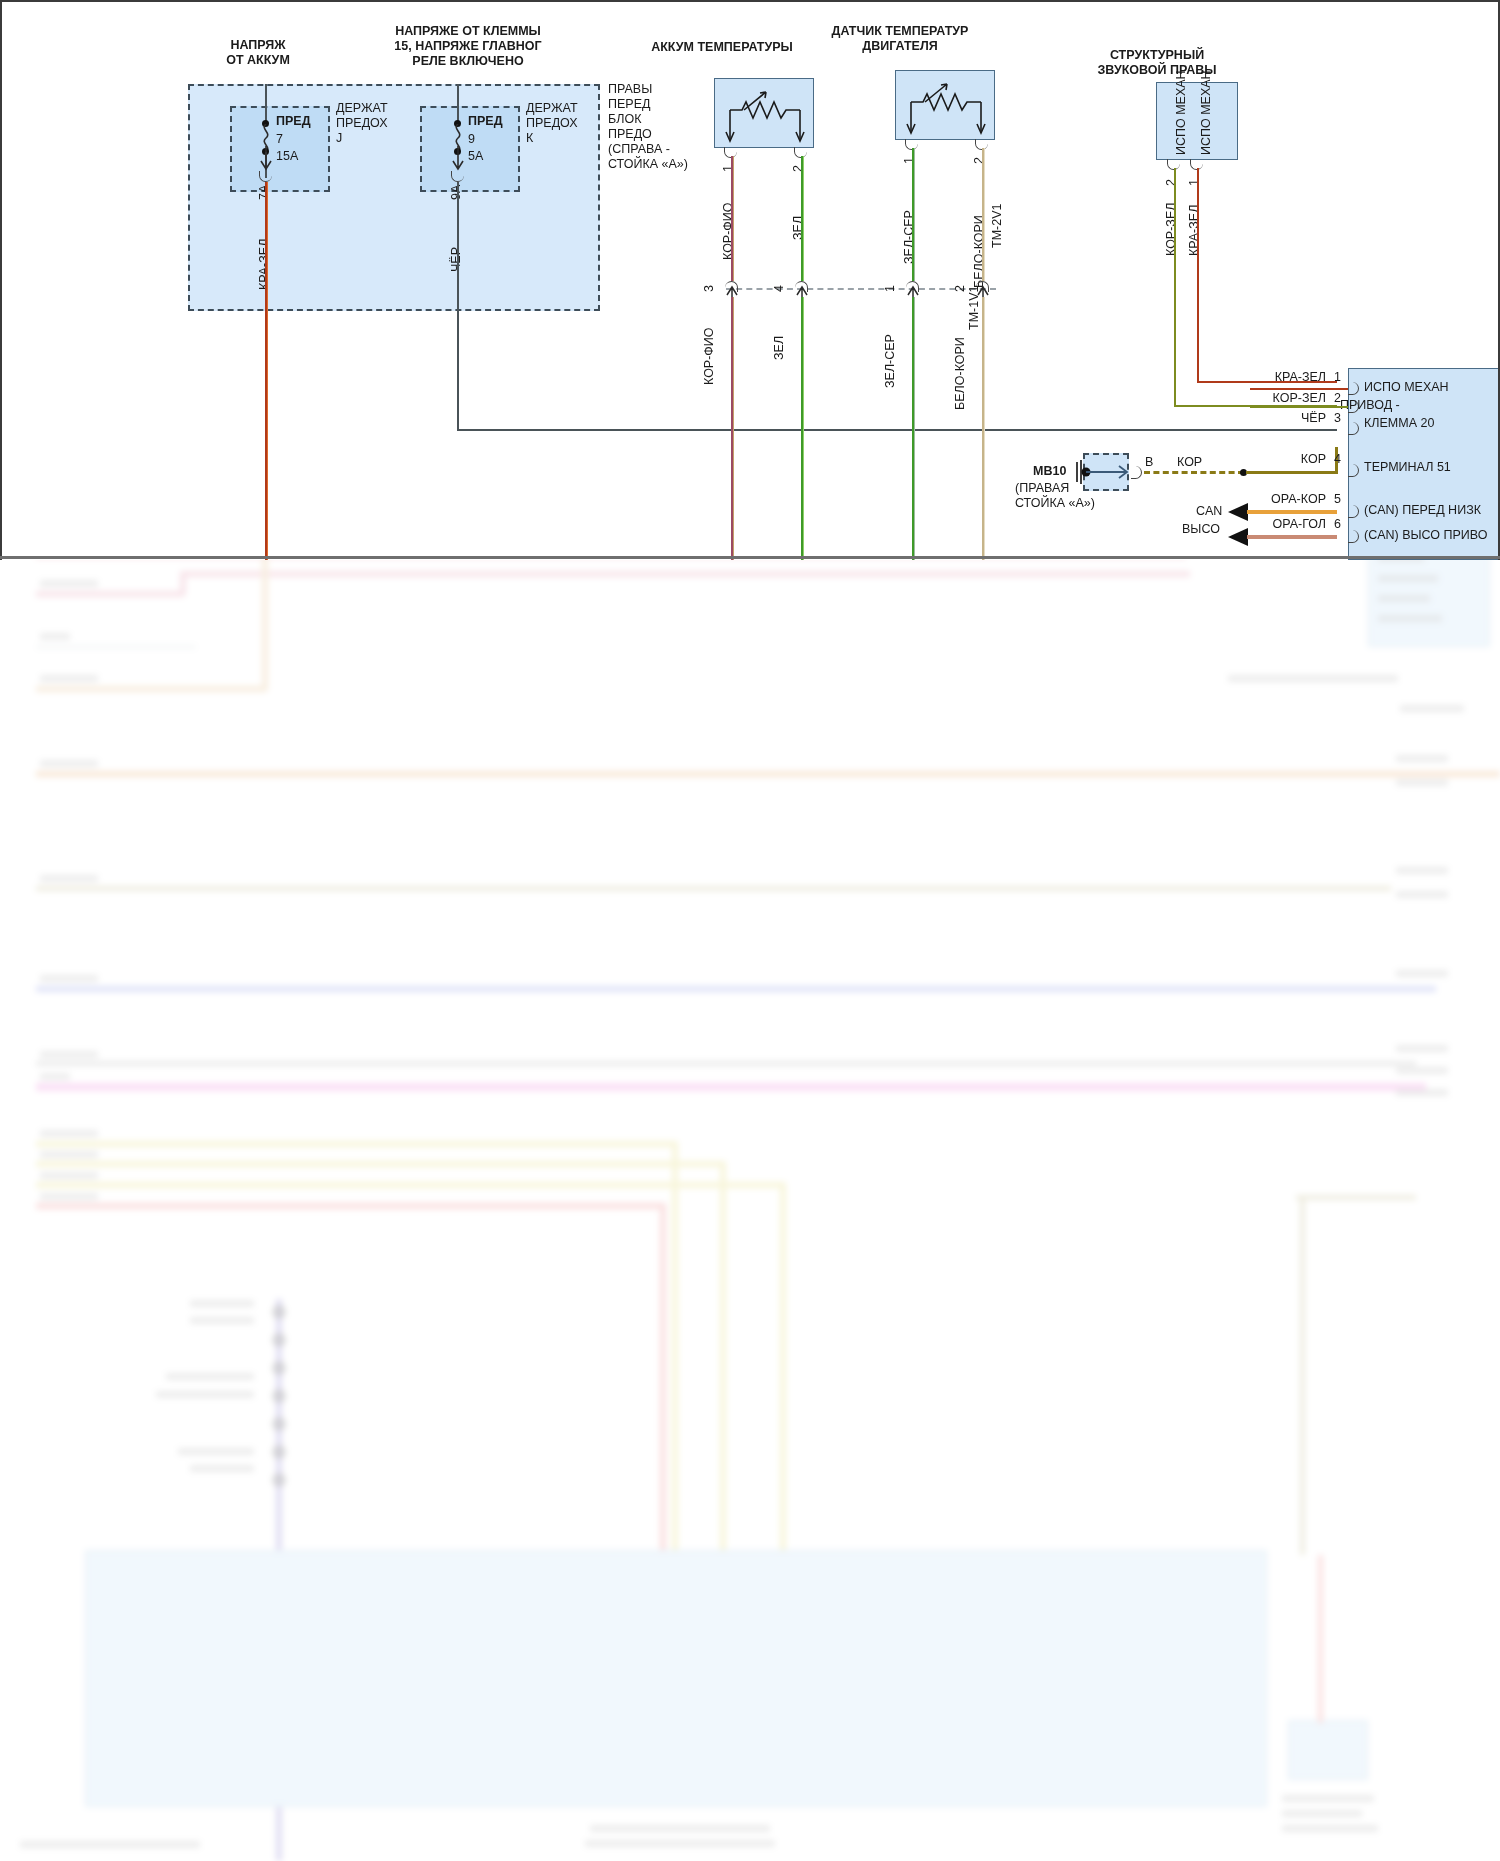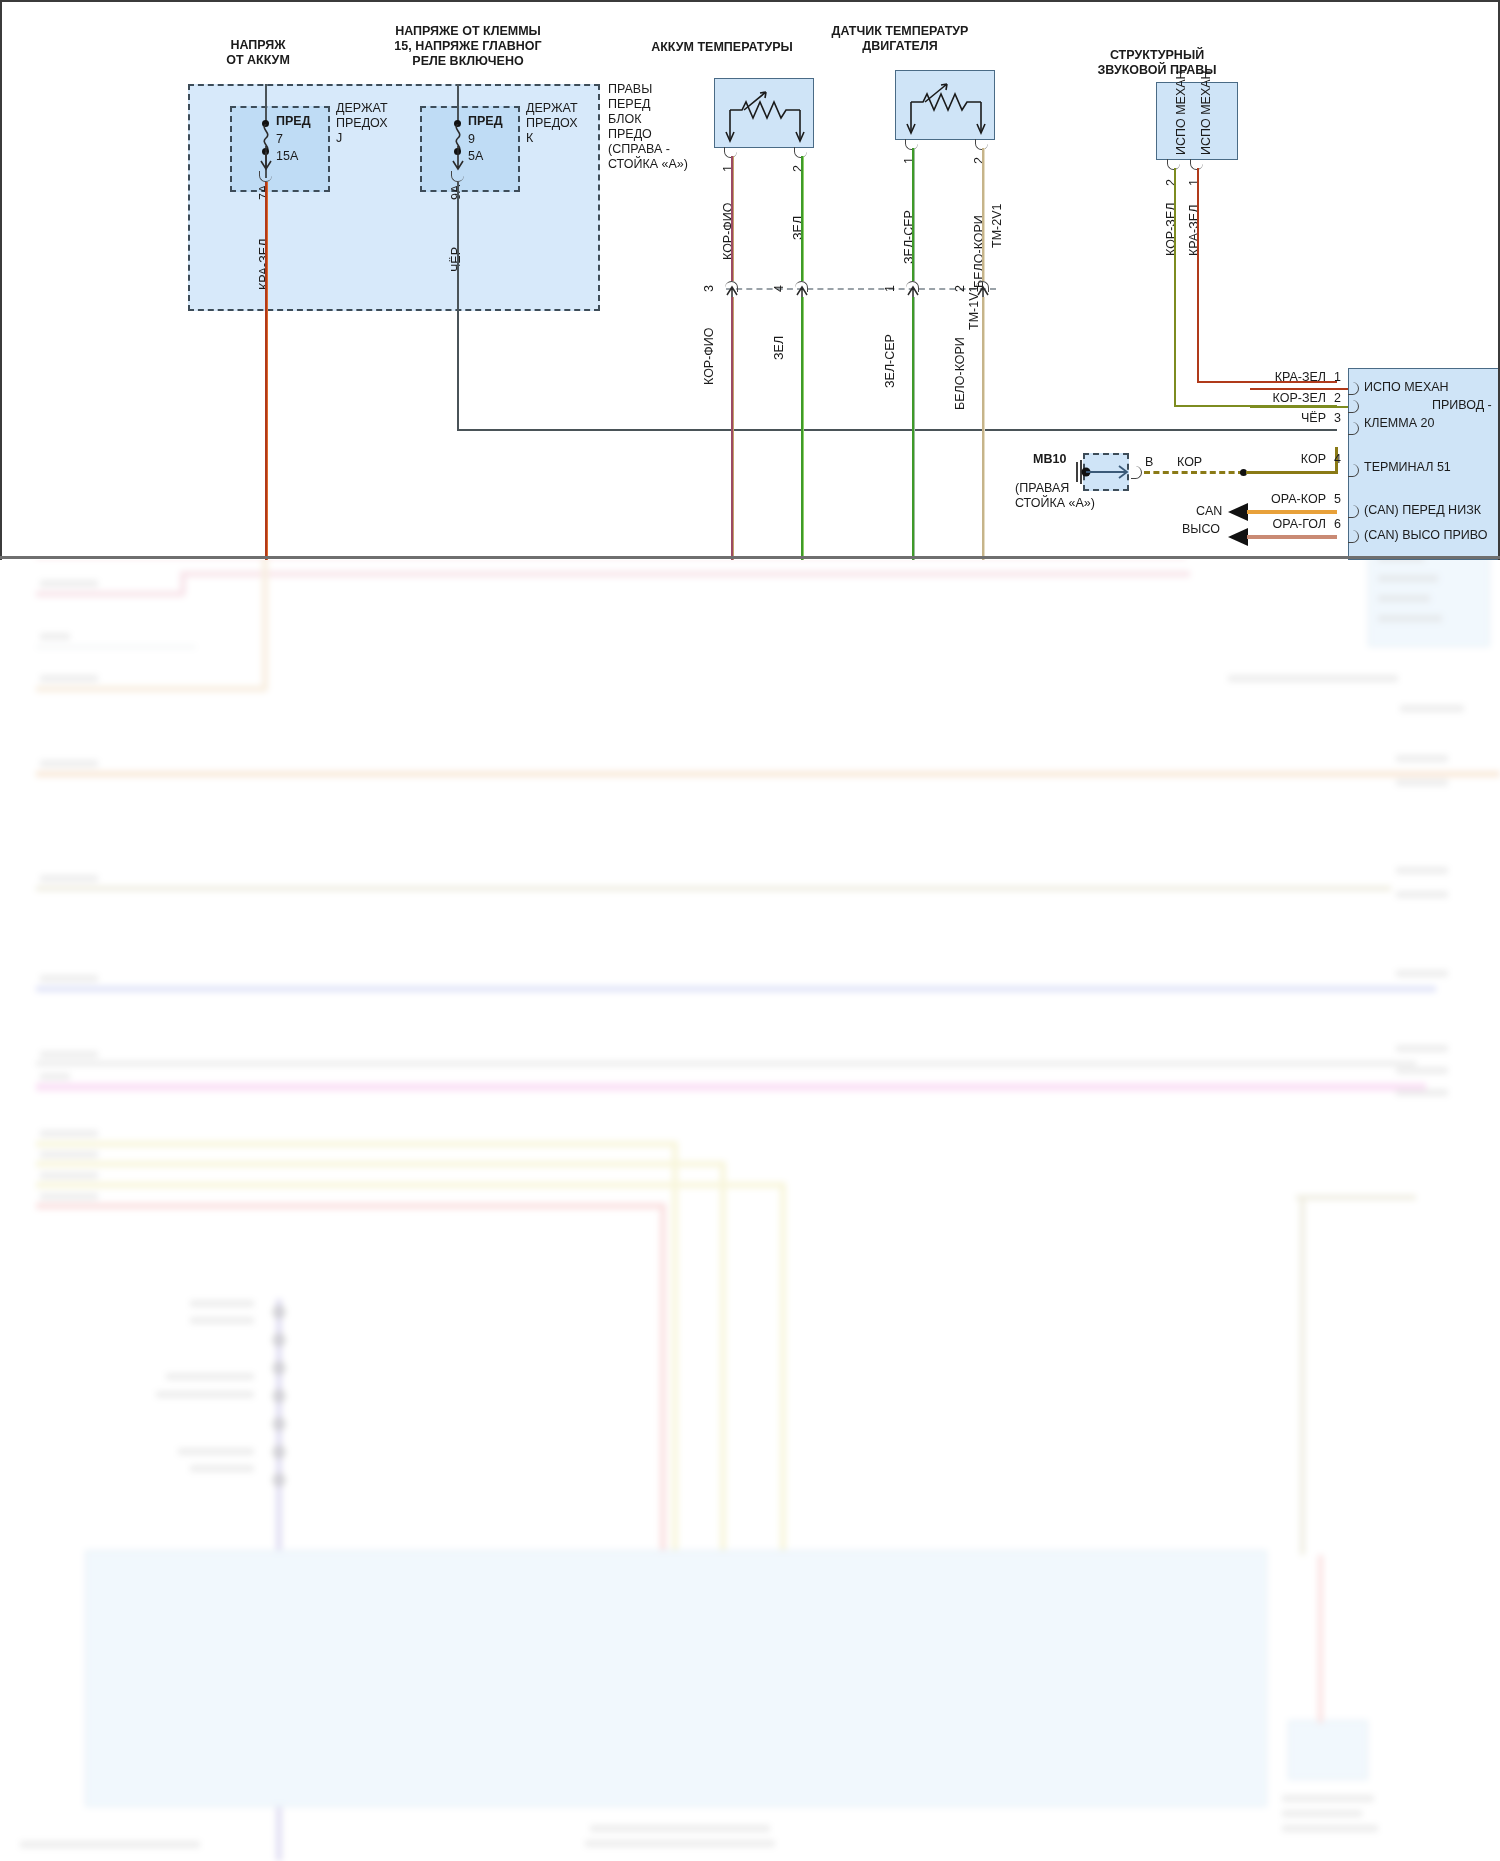--- a/index.html
+++ b/index.html
@@ -283,21 +283,21 @@
     <div class="vlbl" style="left:1188px;top:186px;">1</div>
     <div class="vlbl" style="left:1165px;top:256px;">КОР-ЗЕЛ</div>
     <div class="vlbl" style="left:1188px;top:256px;">КРА-ЗЕЛ</div>
 
     <div class="wv" style="left:1174px;top:168px;height:239px;background:#7d8c20;"></div>
     <div class="wh" style="left:1174px;top:405px;width:163px;background:#7d8c20;"></div>
 
     <div class="wv" style="left:1197px;top:168px;height:215px;background:#b03a1a;"></div>
     <div class="wh" style="left:1197px;top:381px;width:140px;background:#b03a1a;"></div>
 
-    <div class="lbl" style="left:1033px;top:452px;font-weight:bold;">MB10</div>
+    <div class="lbl" style="left:1033px;top:464px;font-weight:bold;">MB10</div>
     <div class="lbl" style="left:1015px;top:481px;width:110px;">(ПРАВАЯ
 СТОЙКА «А»)</div>
     <div class="dbox-inner" style="left:1083px;top:453px;width:46px;height:38px;background:#cfe4f7;"></div>
     <svg style="position:absolute;left:1074px;top:457px;" width="62" height="30" viewBox="0 0 62 30">
       <path d="M3 5 L3 25 M7 3 L7 27" stroke="#2b2b2b" stroke-width="1.8" fill="none"></path>
       <circle cx="12" cy="15" r="4.5" fill="#111"></circle>
       <path d="M12 15 L52 15 M45 9 L53 15 L45 21" stroke="#3b5a78" stroke-width="1.8" fill="none"></path>
     </svg>
     <div class="term" style="left:1131px;top:466px;"></div>
     <div class="lbl" style="left:1145px;top:455px;">B</div>
@@ -322,21 +322,21 @@
 
     <div class="lbl" style="left:1256px;top:370px;width:70px;text-align:right;">КРА-ЗЕЛ</div>
     <div class="lbl" style="left:1334px;top:370px;">1</div>
     <div class="term" style="left:1348px;top:382px;"></div>
     <div class="lbl" style="left:1364px;top:380px;">ИСПО МЕХАН</div>
     <div class="wh" style="left:1250px;top:388px;width:98px;height:2px;background:#b03a1a;"></div>
 
     <div class="lbl" style="left:1256px;top:391px;width:70px;text-align:right;">КОР-ЗЕЛ</div>
     <div class="lbl" style="left:1334px;top:391px;">2</div>
     <div class="term" style="left:1348px;top:400px;"></div>
-    <div class="lbl" style="left:1432px;top:398px;">ПРИВОД -</div>
+    <div class="lbl" style="left:1340px;top:398px;">ПРИВОД -</div>
     <div class="wh" style="left:1250px;top:406px;width:98px;height:2px;background:#7d8c20;"></div>
 
     <div class="lbl" style="left:1256px;top:411px;width:70px;text-align:right;">ЧЁР</div>
     <div class="lbl" style="left:1334px;top:411px;">3</div>
     <div class="term" style="left:1348px;top:422px;"></div>
     <div class="lbl" style="left:1364px;top:416px;">КЛЕММА 20</div>
 
     <div class="lbl" style="left:1256px;top:452px;width:70px;text-align:right;">КОР</div>
     <div class="lbl" style="left:1334px;top:452px;">4</div>
     <div class="term" style="left:1348px;top:464px;"></div>

